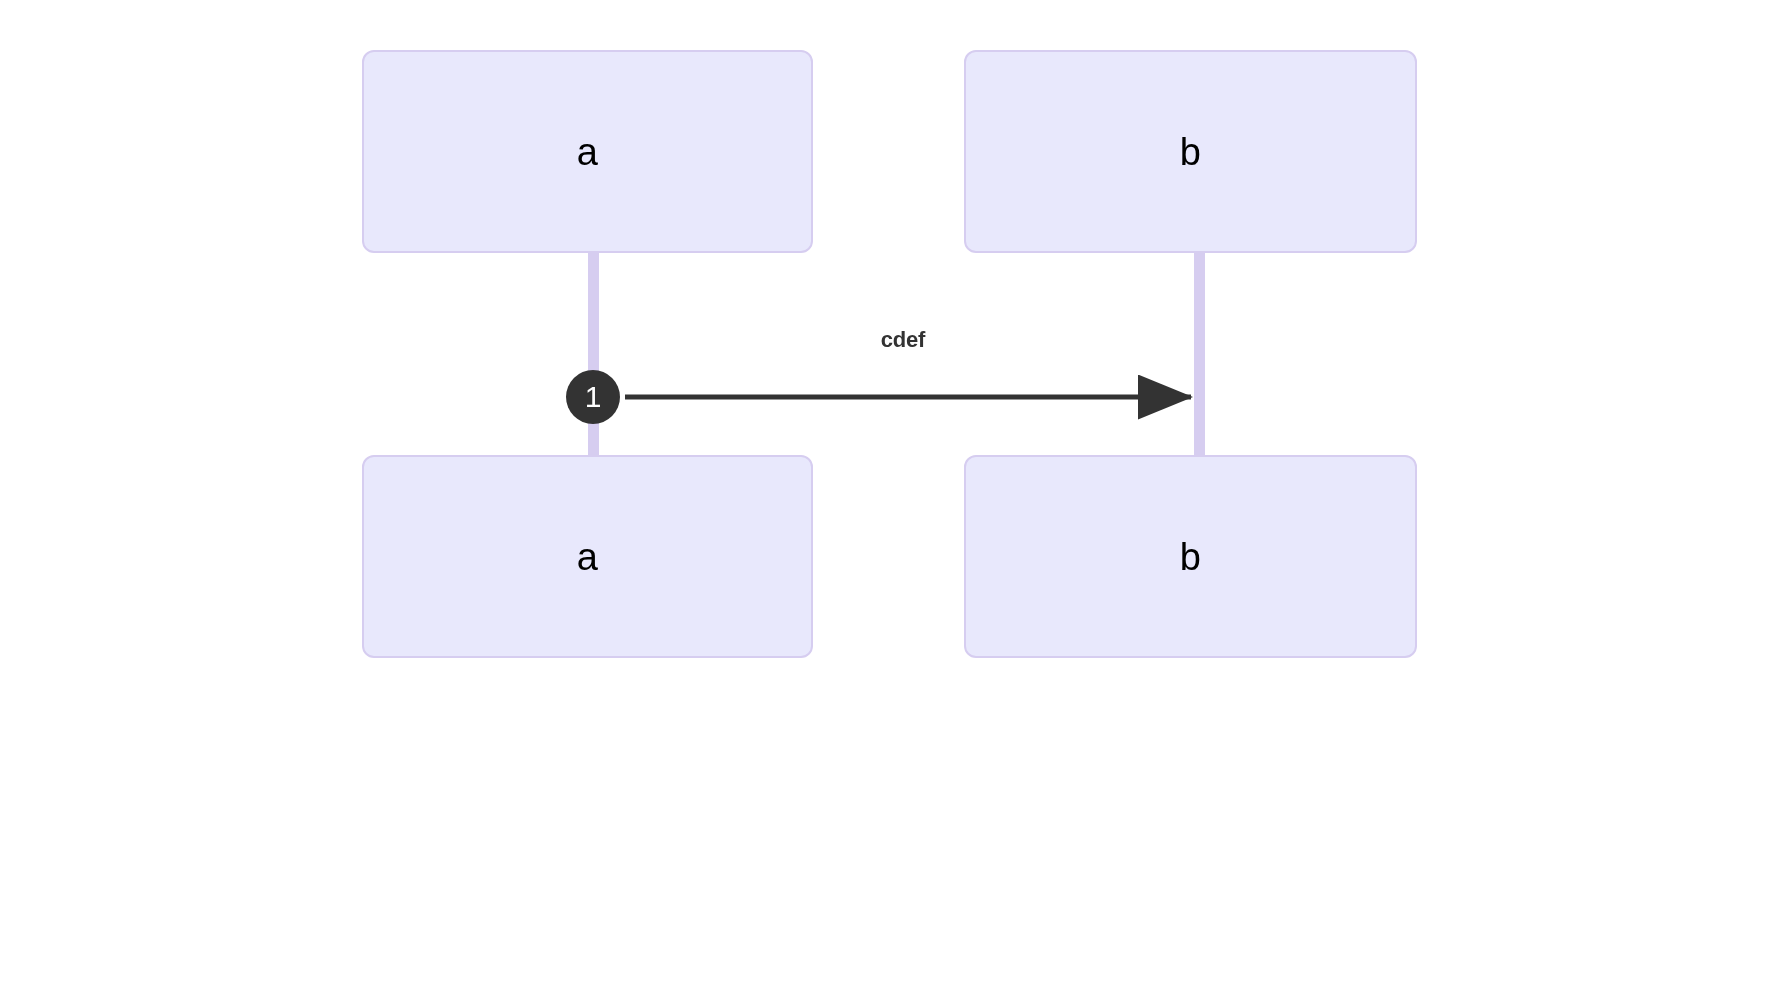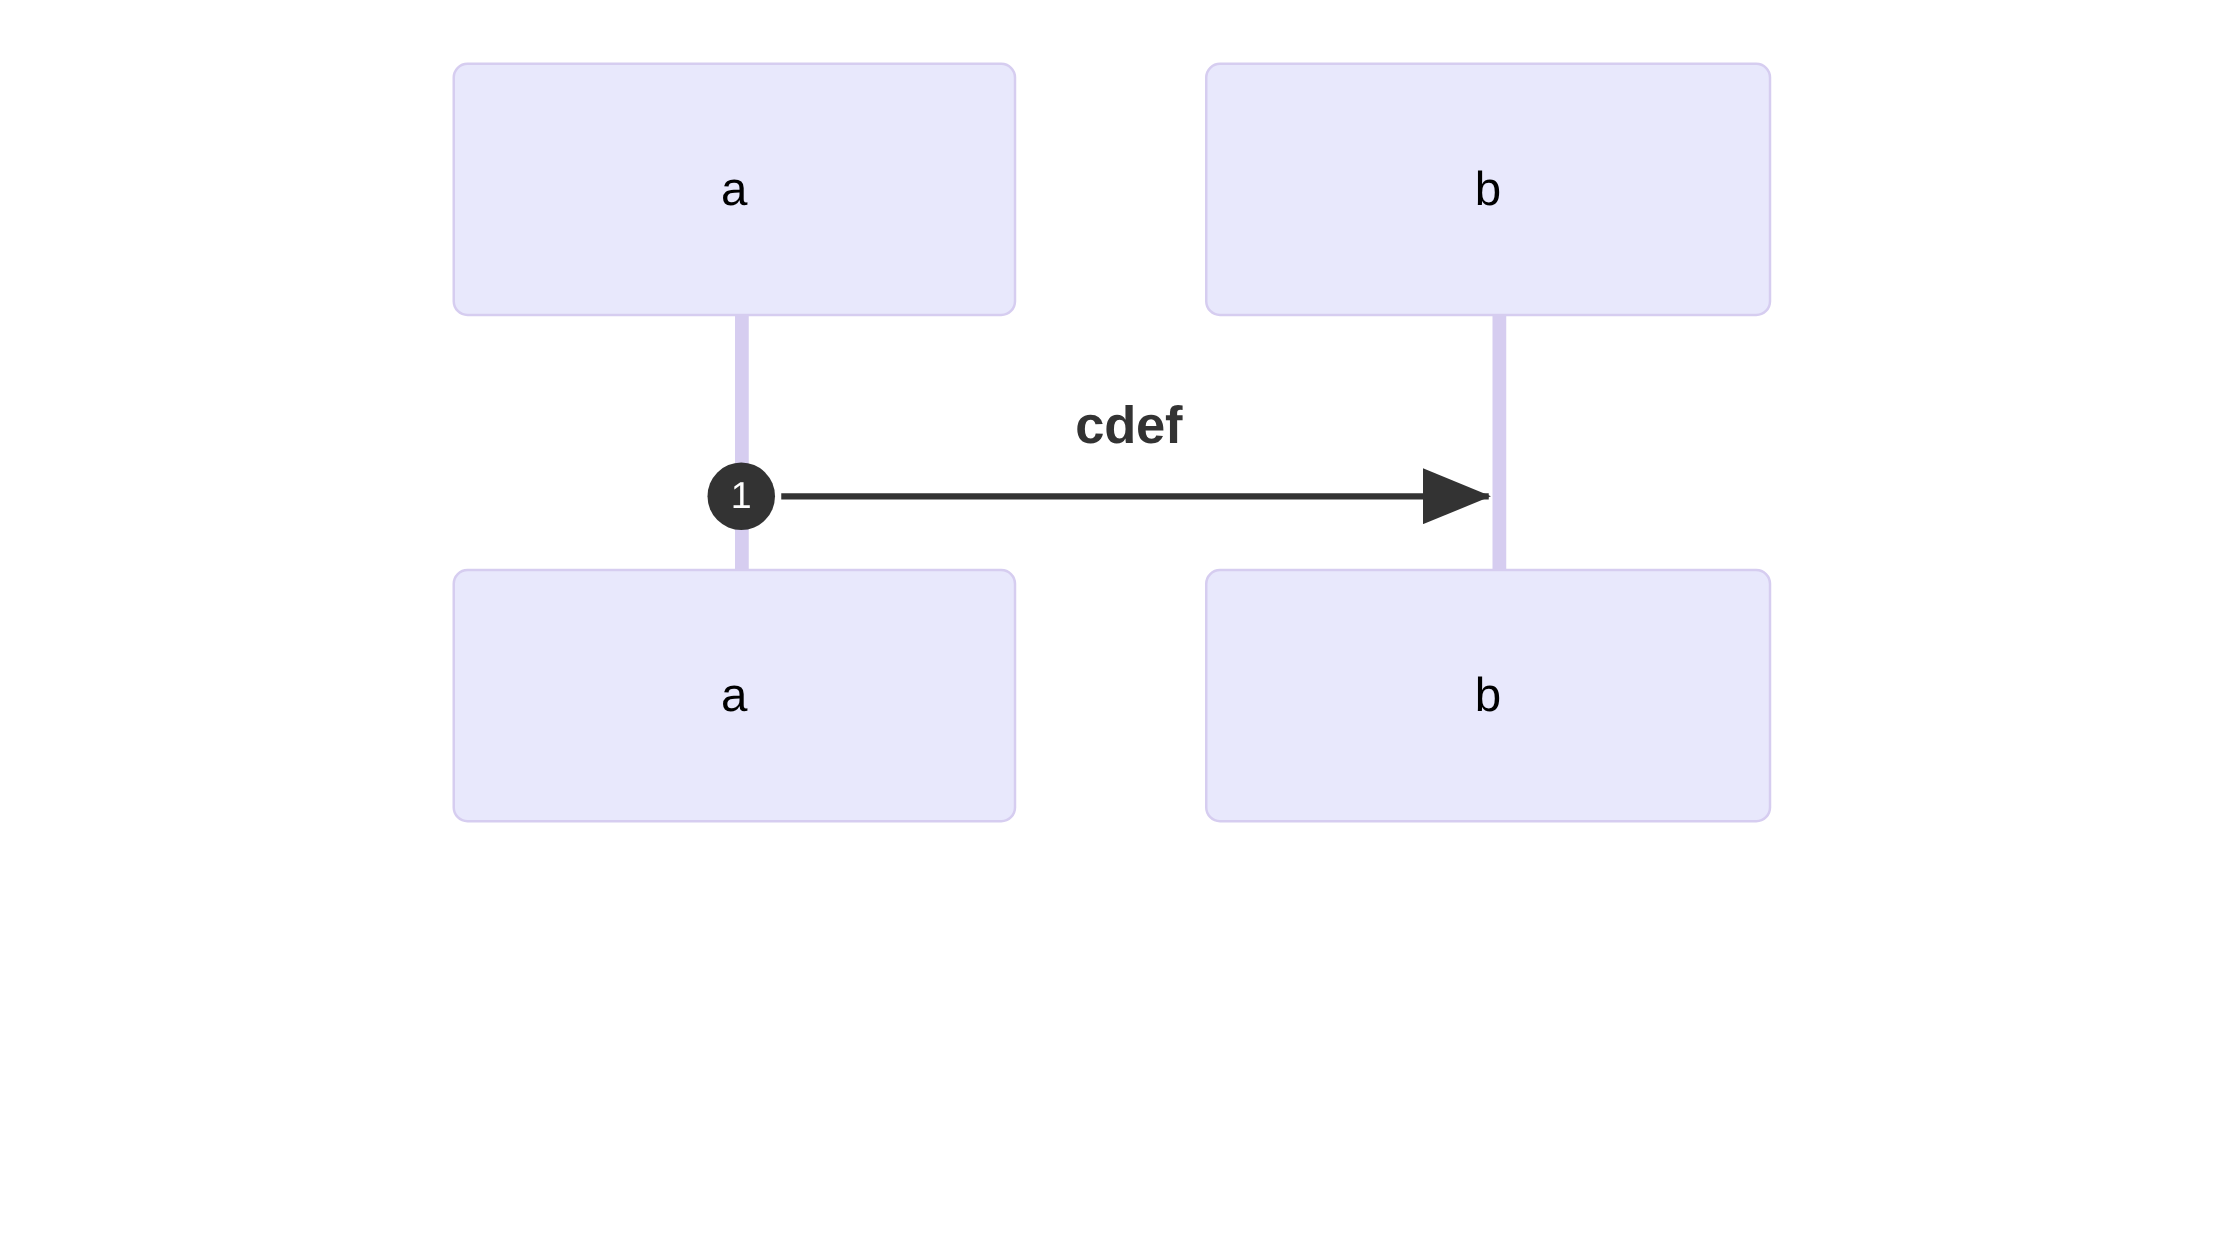--- a/index.html
+++ b/index.html
@@ -53,21 +53,21 @@
   .lifeline {
     position: absolute;
     width: 11px;
     background: #d6cdf0;
   }
 
   
   .message-label {
     position: absolute;
     font-family: "Liberation Sans", sans-serif;
-    font-size: 42px;
+    font-size: 22px;
     font-weight: 700;
     color: #333333;
     white-space: nowrap;
     transform: translate(-50%, -50%);
     letter-spacing: -0.2px;
   }
 
   
   .seq-badge {
     position: absolute;

